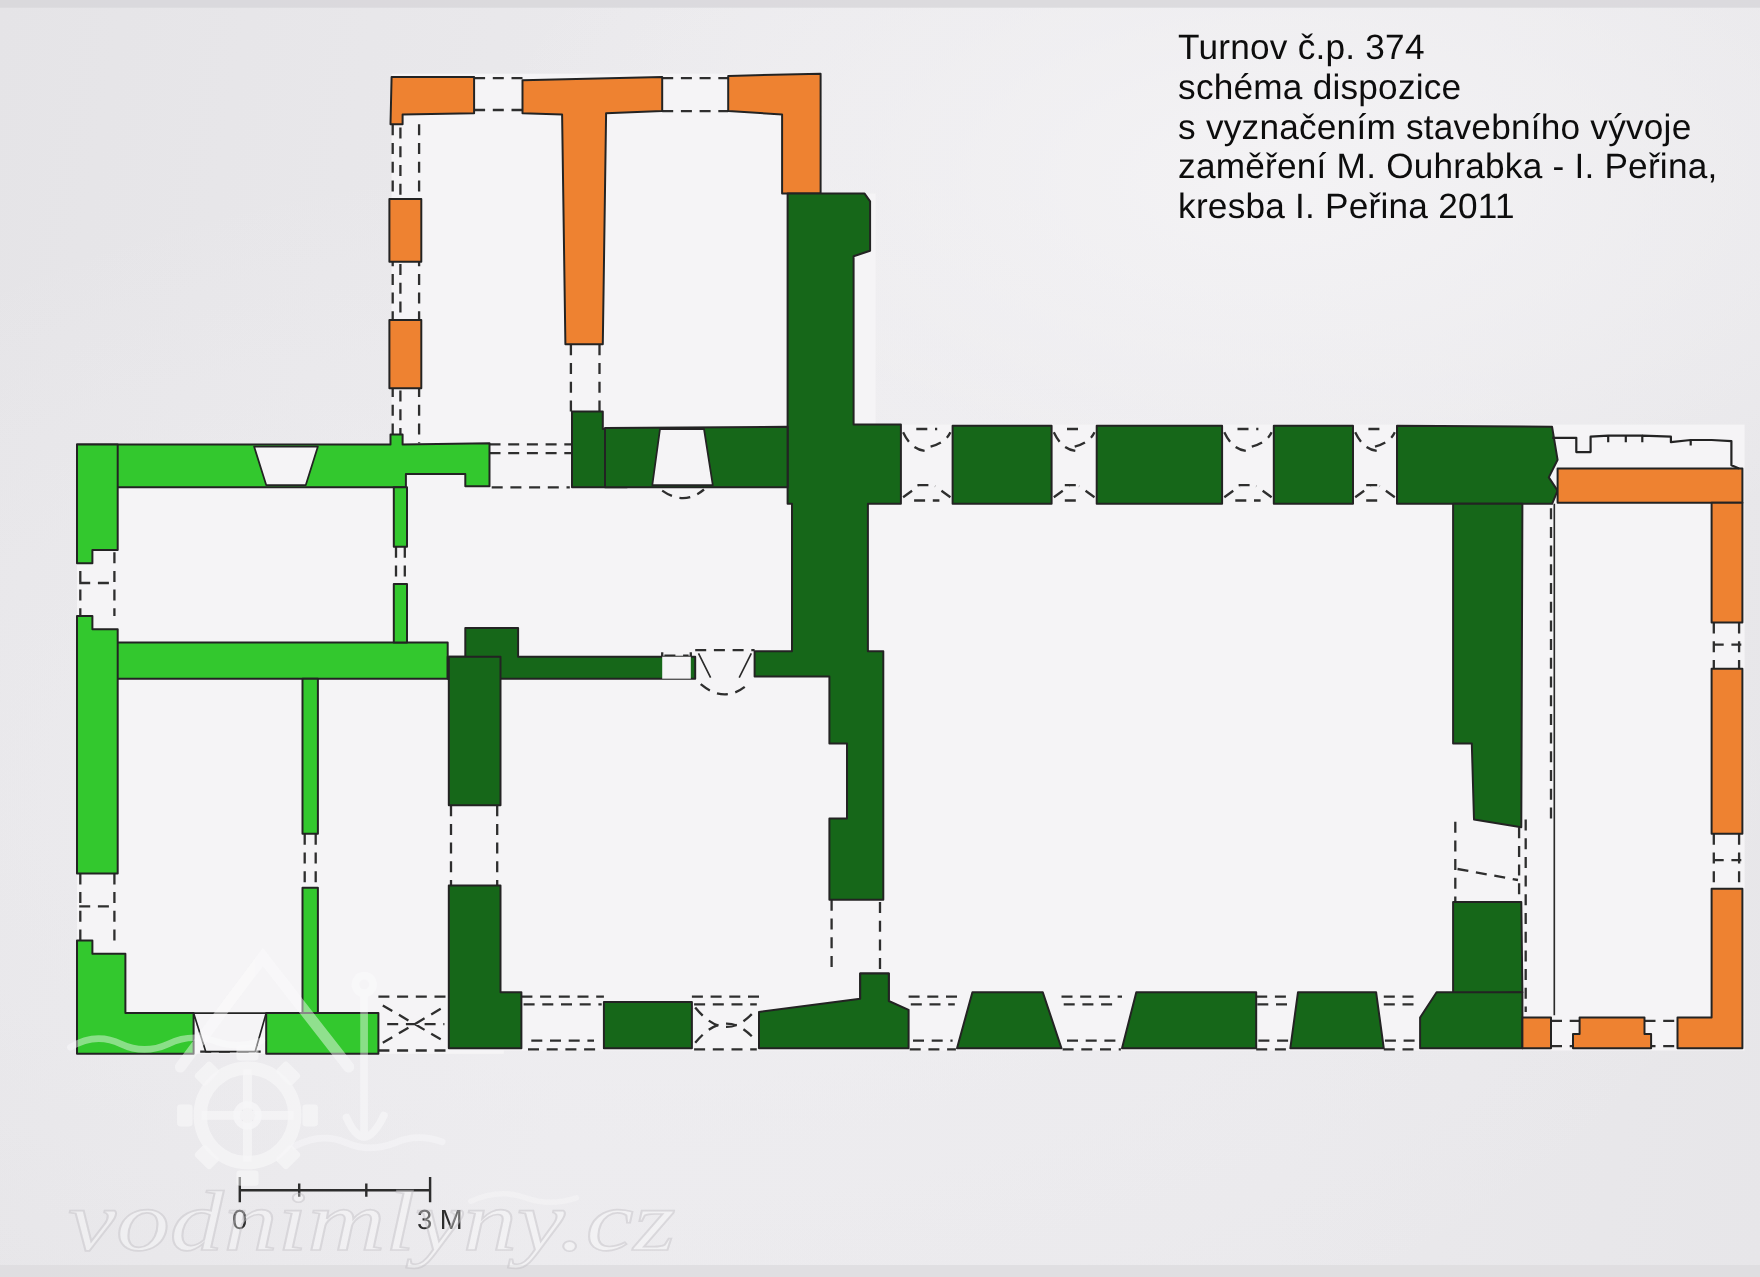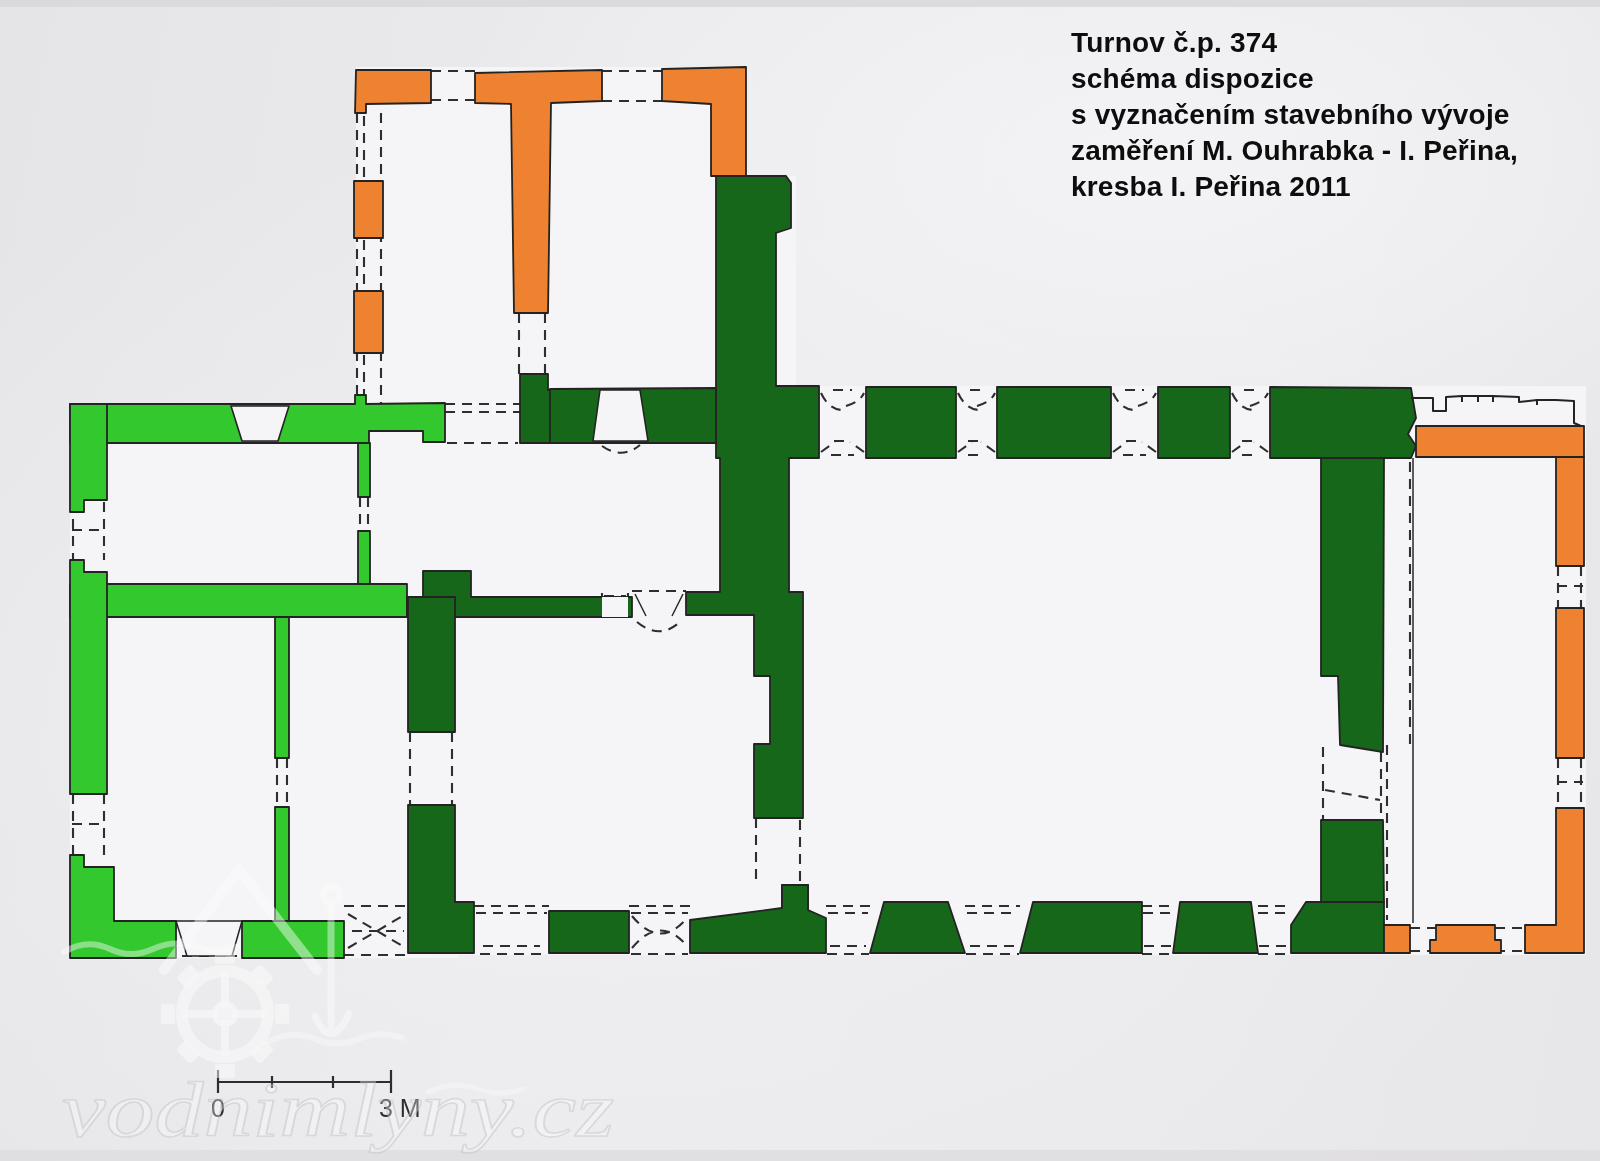--- a/index.html
+++ b/index.html
@@ -1,19 +1,19 @@
 <!DOCTYPE html>
 <html><head>
 <meta charset="utf-8">
 <style>
 html,body{margin:0;padding:0;background:#fff}
 #page{position:relative;width:1600px;height:1161px;overflow:hidden;
 background:radial-gradient(1000px 520px at 72% 14%, rgba(244,243,245,0.95) 0%, rgba(244,243,245,0) 72%),radial-gradient(1300px 750px at 38% 62%, rgba(240,239,242,0.9) 0%, rgba(240,239,242,0) 78%),linear-gradient(100deg,#e5e4e7 0%,#ebeaed 38%,#eae9ec 75%,#e7e6e9 100%);
 font-family:"Liberation Sans",sans-serif}
-#title{position:absolute;left:1071px;top:25px;font-weight:bold;font-size:28px;line-height:36px;color:#0d0d0d;letter-spacing:0.2px}
+#title{position:absolute;left:1071px;top:25px;font-weight:normal;font-size:32px;line-height:36px;color:#0d0d0d;letter-spacing:0.2px}
 svg{position:absolute;left:0;top:0}
 </style>
 </head>
 <body>
 <div id="page">
 <svg width="1600" height="1161" viewBox="0 0 1600 1161">
 
 <rect x="0" y="0" width="1600" height="7" fill="#d7d6d9" opacity="0.8"></rect>
 
 <rect x="0" y="1150" width="1600" height="11" fill="#dddcdf" opacity="0.8"></rect>

